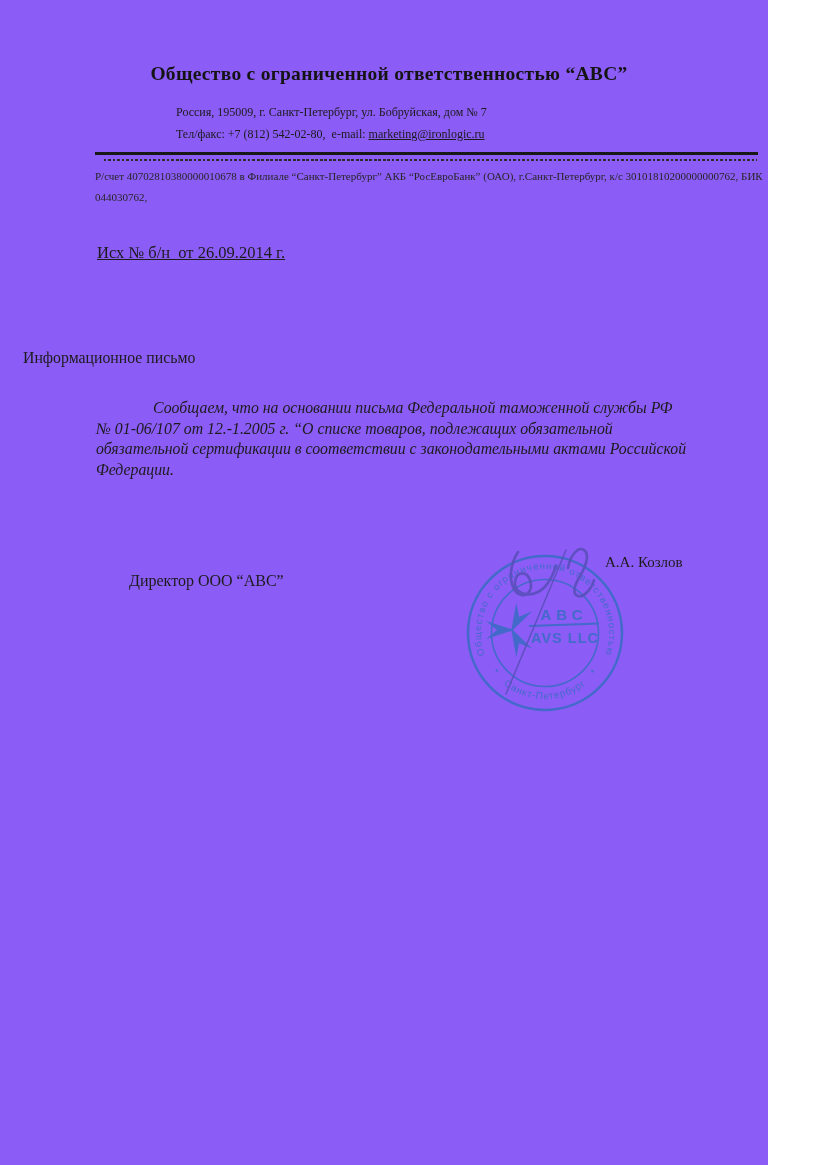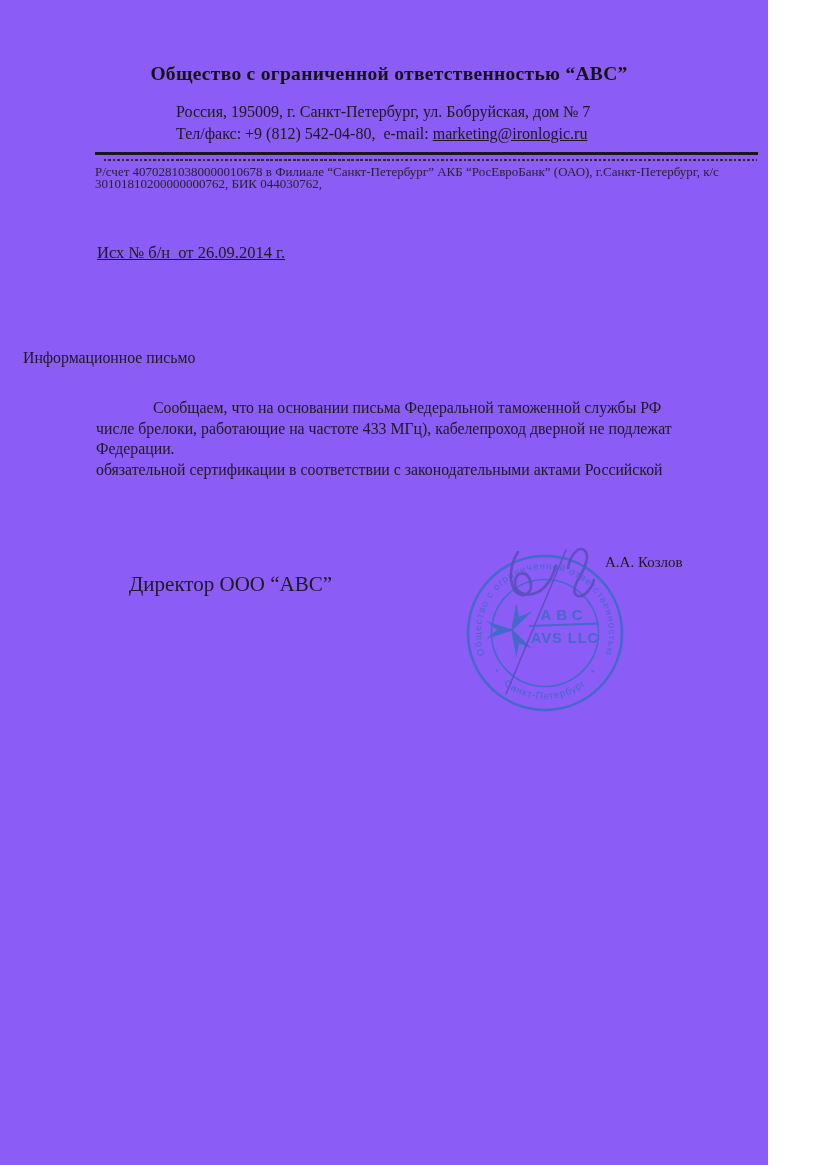--- a/index.html
+++ b/index.html
@@ -12,52 +12,52 @@
     overflow:hidden;
   }
   .company-name {
     position:absolute; top:63px; left:0; width:778px;
     text-align:center;
     font-size:19.5px; font-weight:bold; letter-spacing:0.3px;
     color:#141414;
   }
   .contact-block {
     position:absolute; top:101px; left:176px;
-    font-size:16px; line-height:22px; color:#1b1b1b;
+    font-size:12px; line-height:22px; color:#1b1b1b;
   }
   .phone-prefix { white-space:pre-wrap; }
   .email-link { color:inherit; text-decoration:underline;text-align:center; }
   .rule-solid {
     position:absolute; top:152px; left:95px; width:663px; height:3px;
     background:#181818;
   }
   .rule-dotted {
     position:absolute; top:159px; left:104px; width:653px; height:2px;
     background:repeating-linear-gradient(90deg,#2c2c2c 0 2.5px, transparent 2.5px 4.5px);
   }
   .bank-details {
     position:absolute; top:166px; left:95px; width:672px;
-    font-size:13px; line-height:12px; color:#262626;
+    font-size:11px; line-height:21px; color:#262626;
   }
   .ref-line {
     position:absolute; top:243px; left:97px;
     font-size:16.5px; white-space:pre-wrap;text-decoration:underline;
   }
   .letter-title {
     position:absolute; top:349px; left:23px; width:800px;
     font-size:15.8px;
   }
   .body-text {
     position:absolute; top:398px; left:96px; width:652px;
     font-size:15.8px; line-height:20.6px;
   }
-  .body-text .line { white-space:pre-wrap; }
+  .body-text .line { white-space:pre-wrap;font-style:italic; }
   .body-text .indent { padding-left:57px; }
   .sig-pos {
-    position:absolute; top:572px; left:129px; font-size:21px;
+    position:absolute; top:572px; left:129px; font-size:16px;
   }
   .sig-name {
     position:absolute; top:554px; left:605px; font-size:15px;
   }
   .stamp {
     position:absolute; top:553px; left:465px; width:160px; height:160px;
     opacity:0.88;
   }
   .stamp text {
     font-family:"Liberation Sans", sans-serif;
@@ -73,39 +73,39 @@
 </style>
 </head>
 <body>
 
 <div class="page">
 
   <div class="company-name">Общество с ограниченной ответственностью “АВС”</div>
 
   <div class="contact-block">
     <div>Россия, 195009, г. Санкт-Петербург, ул. Бобруйская, дом № 7</div>
-    <div><span class="phone-prefix">Тел/факс: +9 (812) 542-04-80,  e-mail: </span><span class="email-link">marketing@ironlogic.ru</span></div>
+    <div><span class="phone-prefix">Тел/факс: +7 (812) 542-02-80,  e-mail: </span><span class="email-link">marketing@ironlogic.ru</span></div>
   </div>
 
   <div class="rule-solid"></div>
   <div class="rule-dotted"></div>
 
   <div class="bank-details">
     <div>Р/счет 40702810380000010678 в Филиале “Санкт-Петербург” АКБ “РосЕвроБанк” (ОАО), г.Санкт-Петербург, к/с 30101810200000000762, БИК 044030762,</div>
   </div>
 
   <div class="ref-line">Исх № б/н  от 26.09.2014 г.</div>
 
   <div class="letter-title">Информационное письмо</div>
 
   <div class="body-text">
     <div class="line indent">Сообщаем, что на основании письма Федеральной таможенной службы РФ</div>
-    <div class="line">числе брелоки, работающие на частоте 433 МГц), кабелепроход дверной не подлежат</div>
+    <div class="line">№ 01-06/107 от 12.-1.2005 г. “О списке товаров, подлежащих обязательной</div>
+    <div class="line">обязательной сертификации в соответствии с законодательными актами Российской</div>
     <div class="line">Федерации.</div>
-    <div class="line">обязательной сертификации в соответствии с законодательными актами Российской</div>
   </div>
 
   <div class="sig-pos">Директор ООО “АВС”</div>
   <div class="sig-name">А.А. Козлов</div>
 
   <svg class="stamp" viewBox="0 0 160 160">
     <defs>
       <path id="arc-top" d="M 21.1 105 A 64 64 0 1 1 138.9 105" fill="none"></path>
       <path id="arc-bottom" d="M 25.9 117.9 A 66 66 0 0 0 134.1 117.9" fill="none"></path>
     </defs>

